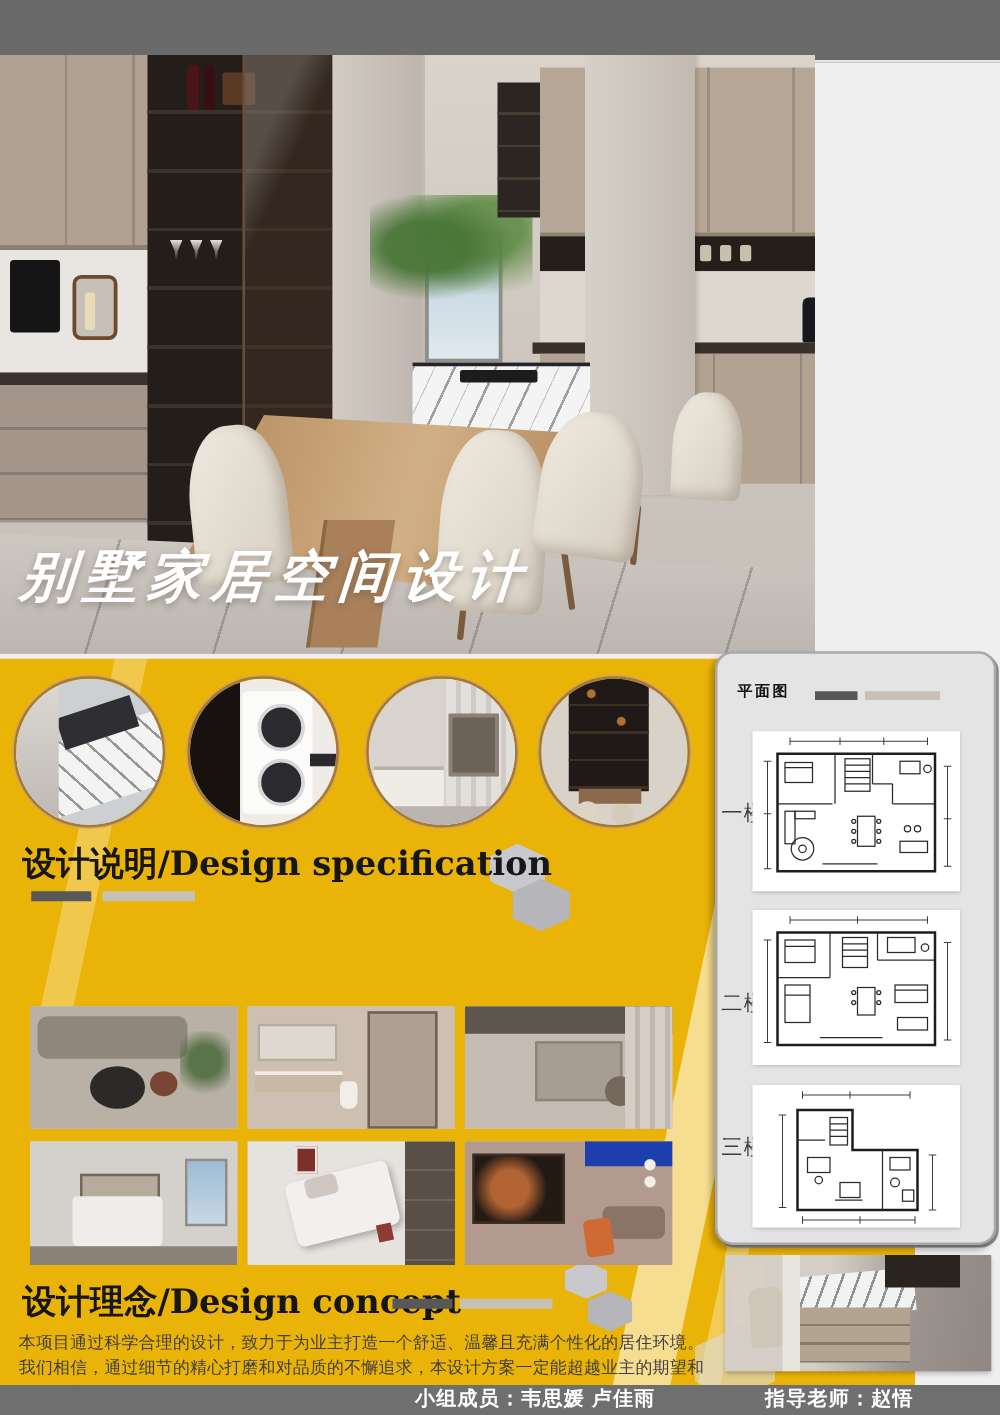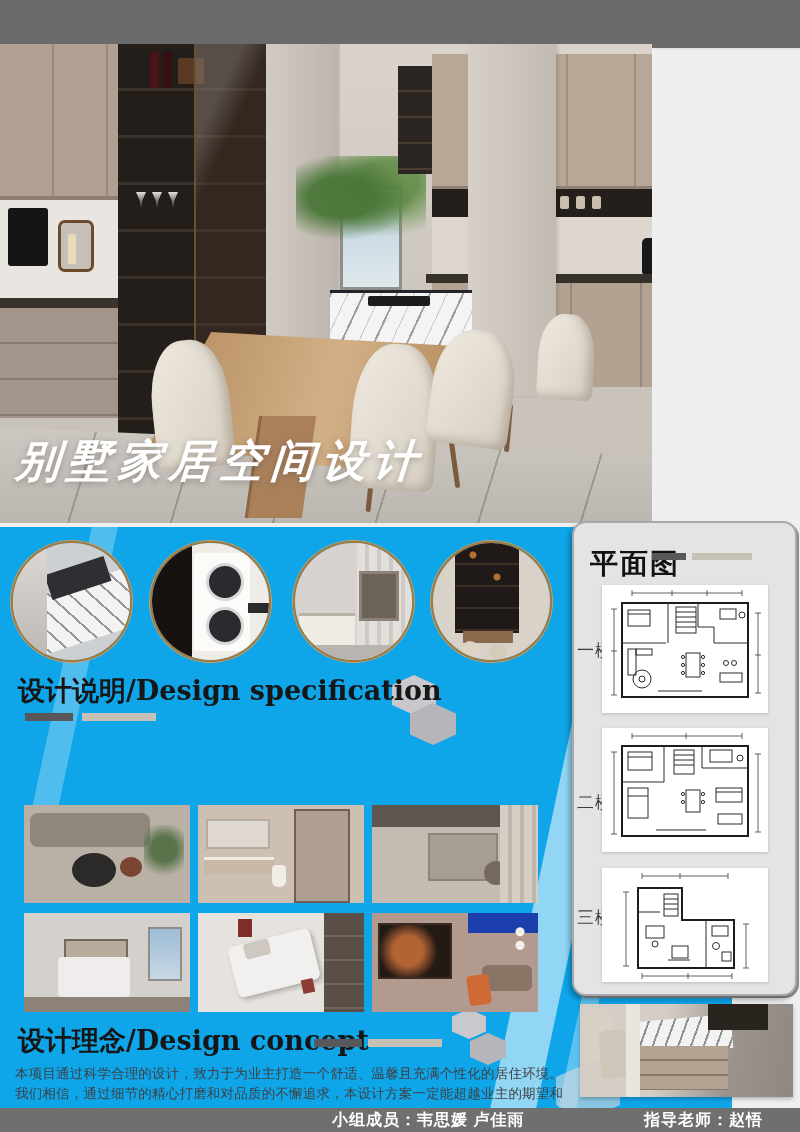--- a/index.html
+++ b/index.html
@@ -4,21 +4,21 @@
 <style>
   html,body{margin:0;padding:0;background:#555;}
   .page{position:relative;width:800px;height:1132px;margin:0 auto;background:#efeff0;
         font-family:"Liberation Sans",sans-serif;overflow:hidden;}
   .abs{position:absolute;}
   
   .topbar{left:0;top:0;width:800px;height:48px;background:#6a6a6b;border-bottom:2px solid #e8e6e3;}
   .footbar{left:0;top:1108px;width:800px;height:24px;background:#6f6f70;color:#fff;
            font-size:16px;font-weight:bold;letter-spacing:1px;line-height:24px;padding-left:32px;}
   .foot-members{position:absolute;left:332px;top:0;}
-  .foot-advisor{position:absolute;left:644px;top:0;text-align:center;}
+  .foot-advisor{position:absolute;left:612px;top:0;text-align:center;}
   
   .hero{left:0;top:44px;width:652px;height:479px;overflow:hidden;
         background:linear-gradient(180deg,#d9d3cc 0%,#cdc6bf 55%,#c6bfb8 100%);}
   .h-cab-left{left:0;top:0;width:160px;height:152px;background:#b0a091;
       background-image:repeating-linear-gradient(90deg,transparent 0 52px,rgba(0,0,0,.14) 52px 54px);
       border-bottom:4px solid #8d7f72;}
   .h-splash-left{left:0;top:156px;width:118px;height:98px;background:#e9e5e0;}
   .h-coffee{left:8px;top:164px;width:40px;height:58px;background:#151515;border-radius:3px;}
   .h-lantern{left:58px;top:176px;width:30px;height:46px;border:3px solid #6d4a2c;border-radius:7px;
       background:rgba(46,28,12,.18);}
@@ -90,35 +90,35 @@
       text-shadow:0 2px 6px rgba(80,70,60,.4);}
   .hero-sub{left:478px;top:446px;font-family:"DejaVu Serif",serif;font-style:italic;font-weight:bold;
       font-size:21px;color:#1f1f1f;letter-spacing:5px;}
   .badge-outer{left:698px;top:12px;width:96px;height:108px;background:#77777a;
       clip-path:polygon(50% 0%,100% 25%,100% 75%,50% 100%,0% 75%,0% 25%);}
   .badge-inner{left:701px;top:15px;width:90px;height:102px;background:rgba(232,228,221,.93);
       clip-path:polygon(50% 0%,100% 25%,100% 75%,50% 100%,0% 75%,0% 25%);
       display:flex;flex-direction:column;align-items:center;justify-content:center;
       font-size:18px;font-weight:bold;color:#262626;letter-spacing:2px;line-height:1.35;}
   
-  .main{left:0;top:527px;width:732px;height:581px;background:#0ea5e9;}
+  .main{left:0;top:527px;width:732px;height:581px;background:#eab308;}
   .streak{background:rgba(255,255,255,.55);transform:skewX(-12deg);}
   .hex{clip-path:polygon(50% 0%,100% 25%,100% 75%,50% 100%,0% 75%,0% 25%);}
   .circle{position:absolute;width:117px;height:117px;border-radius:50%;overflow:hidden;
       border:2px solid #a5793c;box-shadow:0 0 0 1px #caa269;}
   .sec-head{font-family:"DejaVu Serif",serif;font-weight:bold;font-size:27px;color:#161616;}
   .bar{height:8px;}
   .bar-dark{background:#58585a;}
   .bar-beige{background:#c7c1b5;}
   .body-text{font-size:13.5px;line-height:1.5;color:#3f3f41;text-align:justify;}
   .cell{position:absolute;width:166px;overflow:hidden;background:#cfc9c2;}
   
   .panel{left:572px;top:521px;width:221px;height:471px;background:#e4e4e5;border-radius:14px;
       border:2px solid #a9a9ab;box-shadow:-3px 4px 5px rgba(0,0,0,.28),2px 2px 0 #8d8d8f;}
-  .fp-title{position:absolute;left:16px;top:22px;font-size:28px;font-weight:bold;color:#121212;letter-spacing:2px;}
+  .fp-title{position:absolute;left:16px;top:22px;font-size:12px;font-weight:bold;color:#121212;letter-spacing:2px;}
   .fp-card{position:absolute;left:28px;width:166px;background:#fff;box-shadow:0 1px 3px rgba(0,0,0,.18);}
   .fp-label{position:absolute;left:3px;font-size:17px;color:#3c3c3e;letter-spacing:1px;}
   .plan-svg{display:block;}
 </style>
 </head>
 <body>
 
 <div class="page">
 
   <div class="abs topbar"></div>

